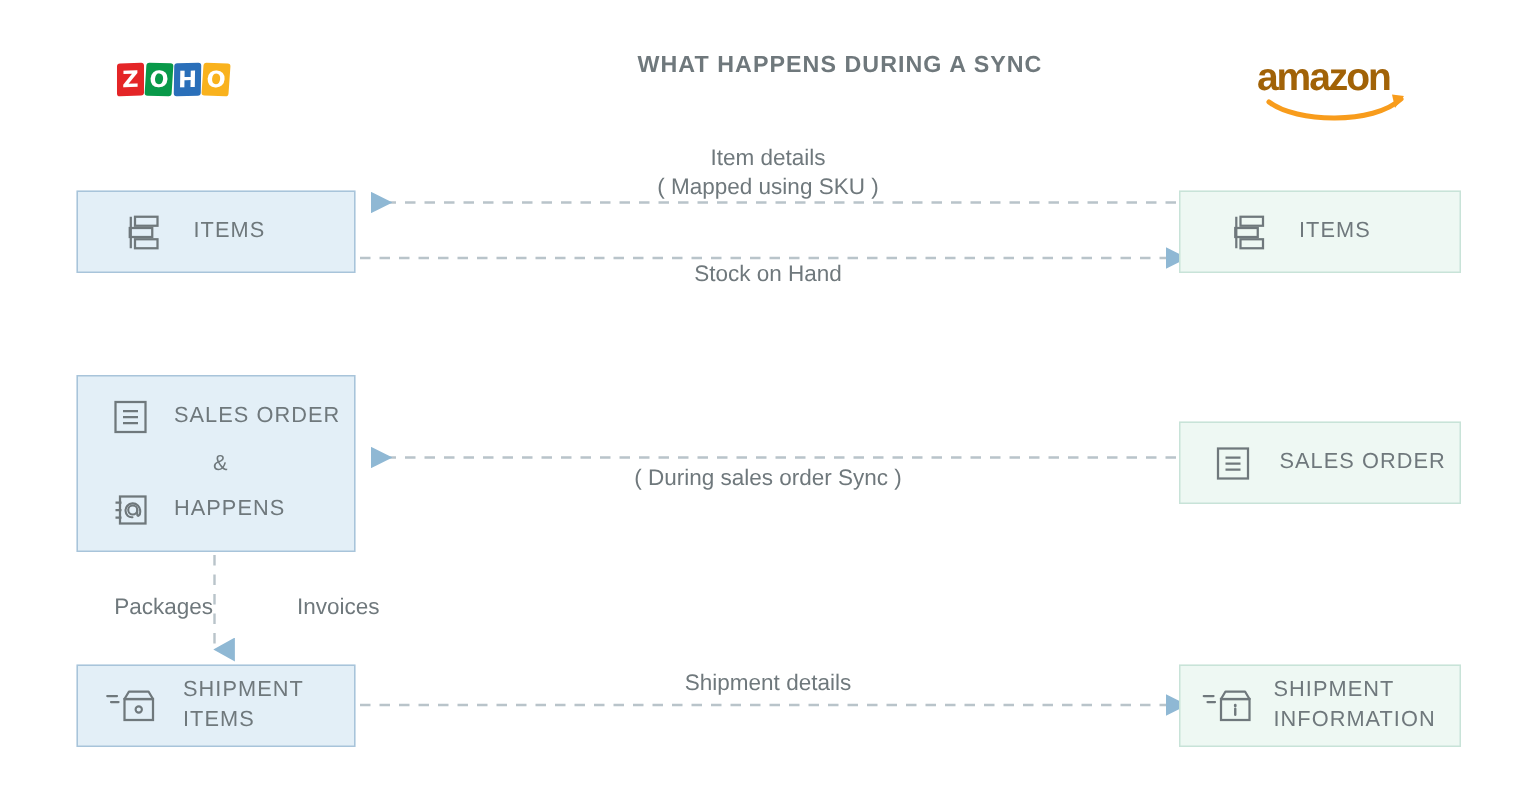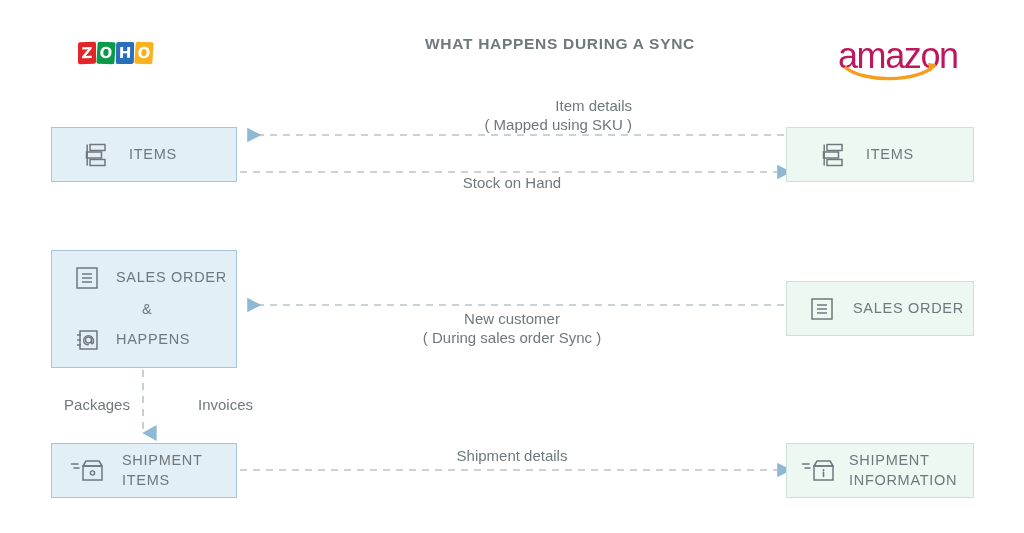--- a/index.html
+++ b/index.html
@@ -63,23 +63,23 @@
   }
 
   .amazon-logo {
     position: absolute;
     left: 838px;
     top: 38px;
     width: 104px;
     height: 44px;
   }
   .amazon-word {
-    font-size: 36px;
-    font-weight: normal;
-    color: #be185d;
+    font-size: 26px;
+    font-weight: bold;
+    color: #a16207;
     letter-spacing: -1.4px;
     line-height: 1;
     font-family: "Liberation Sans", sans-serif;
   }
   .amazon-smile {
     position: absolute;
     left: 6px;
     top: 24px;
     width: 94px;
     height: 20px;
@@ -159,25 +159,25 @@
 
   
   .conn-label {
     position: absolute;
     text-align: center;
     font-size: 15px;
     color: #6f787c;
     line-height: 1.25;
     white-space: nowrap;
   }
-  #label-item-details  { left: 392px; top: 97px;  width: 240px; text-align: right; }
+  #label-item-details  { left: 392px; top: 97px;  width: 240px; }
   #label-stock         { left: 392px; top: 174px; width: 240px; }
   #label-new-customer  { left: 382px; top: 310px; width: 260px; }
   #label-shipment      { left: 392px; top: 447px; width: 240px; }
-  #label-packages      { left: 52px;  top: 396px; width: 90px; text-align: center; }
+  #label-packages      { left: 52px;  top: 396px; width: 90px; text-align: right; }
   #label-invoices      { left: 150px; top: 396px; width: 90px; text-align: left; margin-left: 48px; }
 
   
   #connectors {
     position: absolute;
     left: 0; top: 0;
     width: 1024px;
     height: 533px;
     pointer-events: none;
   }
@@ -301,21 +301,20 @@
         <rect x="3" y="3" width="20" height="20" fill="none" stroke="#6f787c" stroke-width="1.5"></rect>
         <line x1="8" y1="9" x2="18" y2="9" stroke="#6f787c" stroke-width="1.5"></line>
         <line x1="8" y1="13" x2="18" y2="13" stroke="#6f787c" stroke-width="1.5"></line>
         <line x1="8" y1="17" x2="18" y2="17" stroke="#6f787c" stroke-width="1.5"></line>
       </svg>
     </span>
     <span class="node-label">SALES ORDER</span>
   </div>
 
   <div class="conn-label" id="label-new-customer">
-    <div>New customer</div>
     <div>( During sales order Sync )</div>
   </div>
 
   <div class="conn-label" id="label-packages">Packages</div>
   <div class="conn-label" id="label-invoices">Invoices</div>
 
   <div class="node left" id="node-ship-left">
     <span class="icon-slot">
       <svg width="34" height="28" viewBox="0 0 34 28">
         <line x1="1.5" y1="7" x2="8" y2="7" stroke="#6f787c" stroke-width="1.5" stroke-linecap="round"></line>

